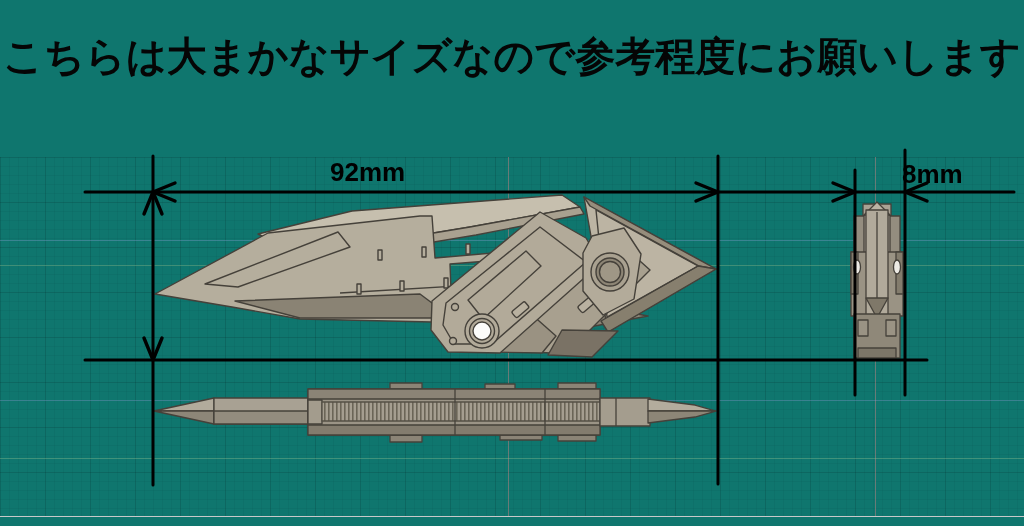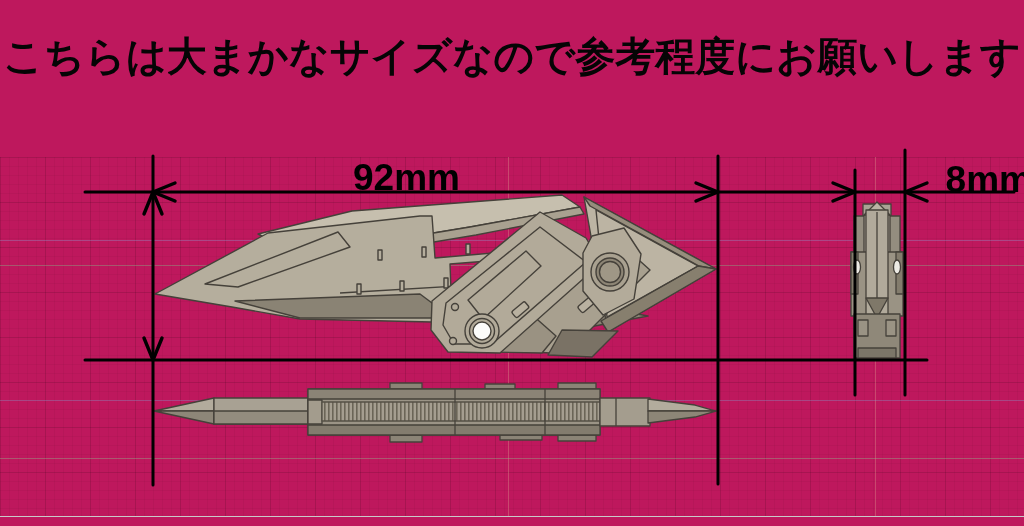--- a/index.html
+++ b/index.html
@@ -1,17 +1,17 @@
 <!DOCTYPE html>
 <html><head>
 <meta charset="utf-8">
 <style>
   html,body{margin:0;padding:0;background:#ffffff;}
   .canvas{
-    position:relative;width:1024px;height:526px;background:#be185d;
+    position:relative;width:1024px;height:526px;background:#0f766e;
     overflow:hidden;font-family:"Liberation Sans",sans-serif;
   }
   .page-title{
     position:absolute;left:0;top:33px;width:1024px;text-align:center;
     font-family:"DejaVu Serif","Liberation Serif",serif;
     font-weight:700;font-size:40px;line-height:1.15;color:#050505;
     letter-spacing:0px;white-space:nowrap;
   }
   .grid-band{
     position:absolute;left:0;top:157px;width:1024px;height:360px;
@@ -25,22 +25,22 @@
   .axis-line{position:absolute;}
   .axis-v{top:0;width:1px;height:360px;}
   .axis-h{left:0;width:1024px;height:1px;}
   .axis-red{background:rgba(216,130,130,0.45);}
   .axis-green{background:rgba(140,190,140,0.40);}
   .axis-blue{background:rgba(140,160,215,0.35);}
   .grid-bottom-edge{
     position:absolute;left:0;top:516px;width:1024px;height:1px;background:#c9c9c9;
   }
   .dim-label{
-    position:absolute;width:130px;text-align:right;
-    font-weight:700;font-size:37px;line-height:1;color:#000;
+    position:absolute;width:130px;text-align:left;
+    font-weight:700;font-size:26px;line-height:1;color:#000;
     white-space:nowrap;
   }
   #label-width{left:330px;top:159px;}
   #label-height{left:25px;top:265px;}
   #label-depth{left:902px;top:161px;}
   svg.overlay{position:absolute;left:0;top:0;}
 </style>
 </head>
 <body>
 

